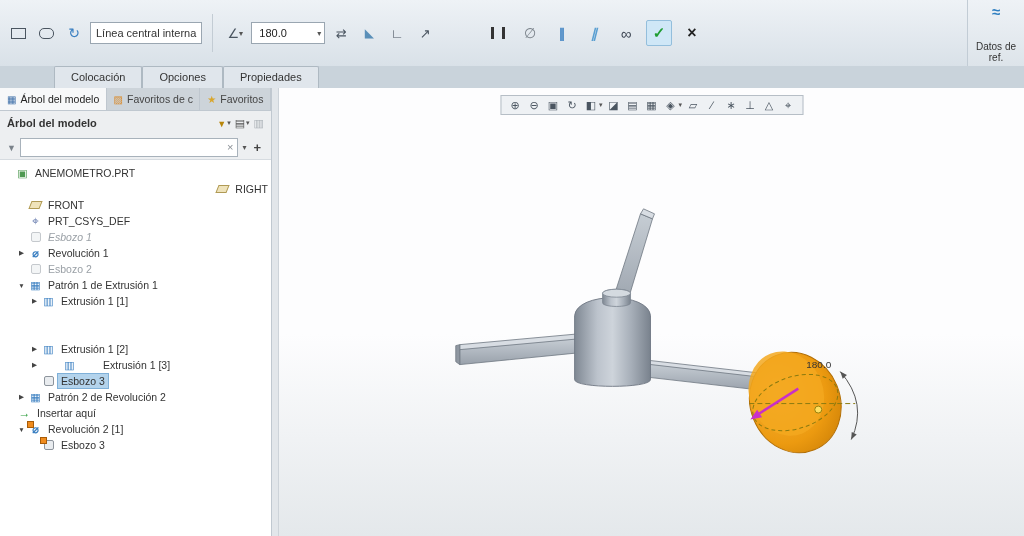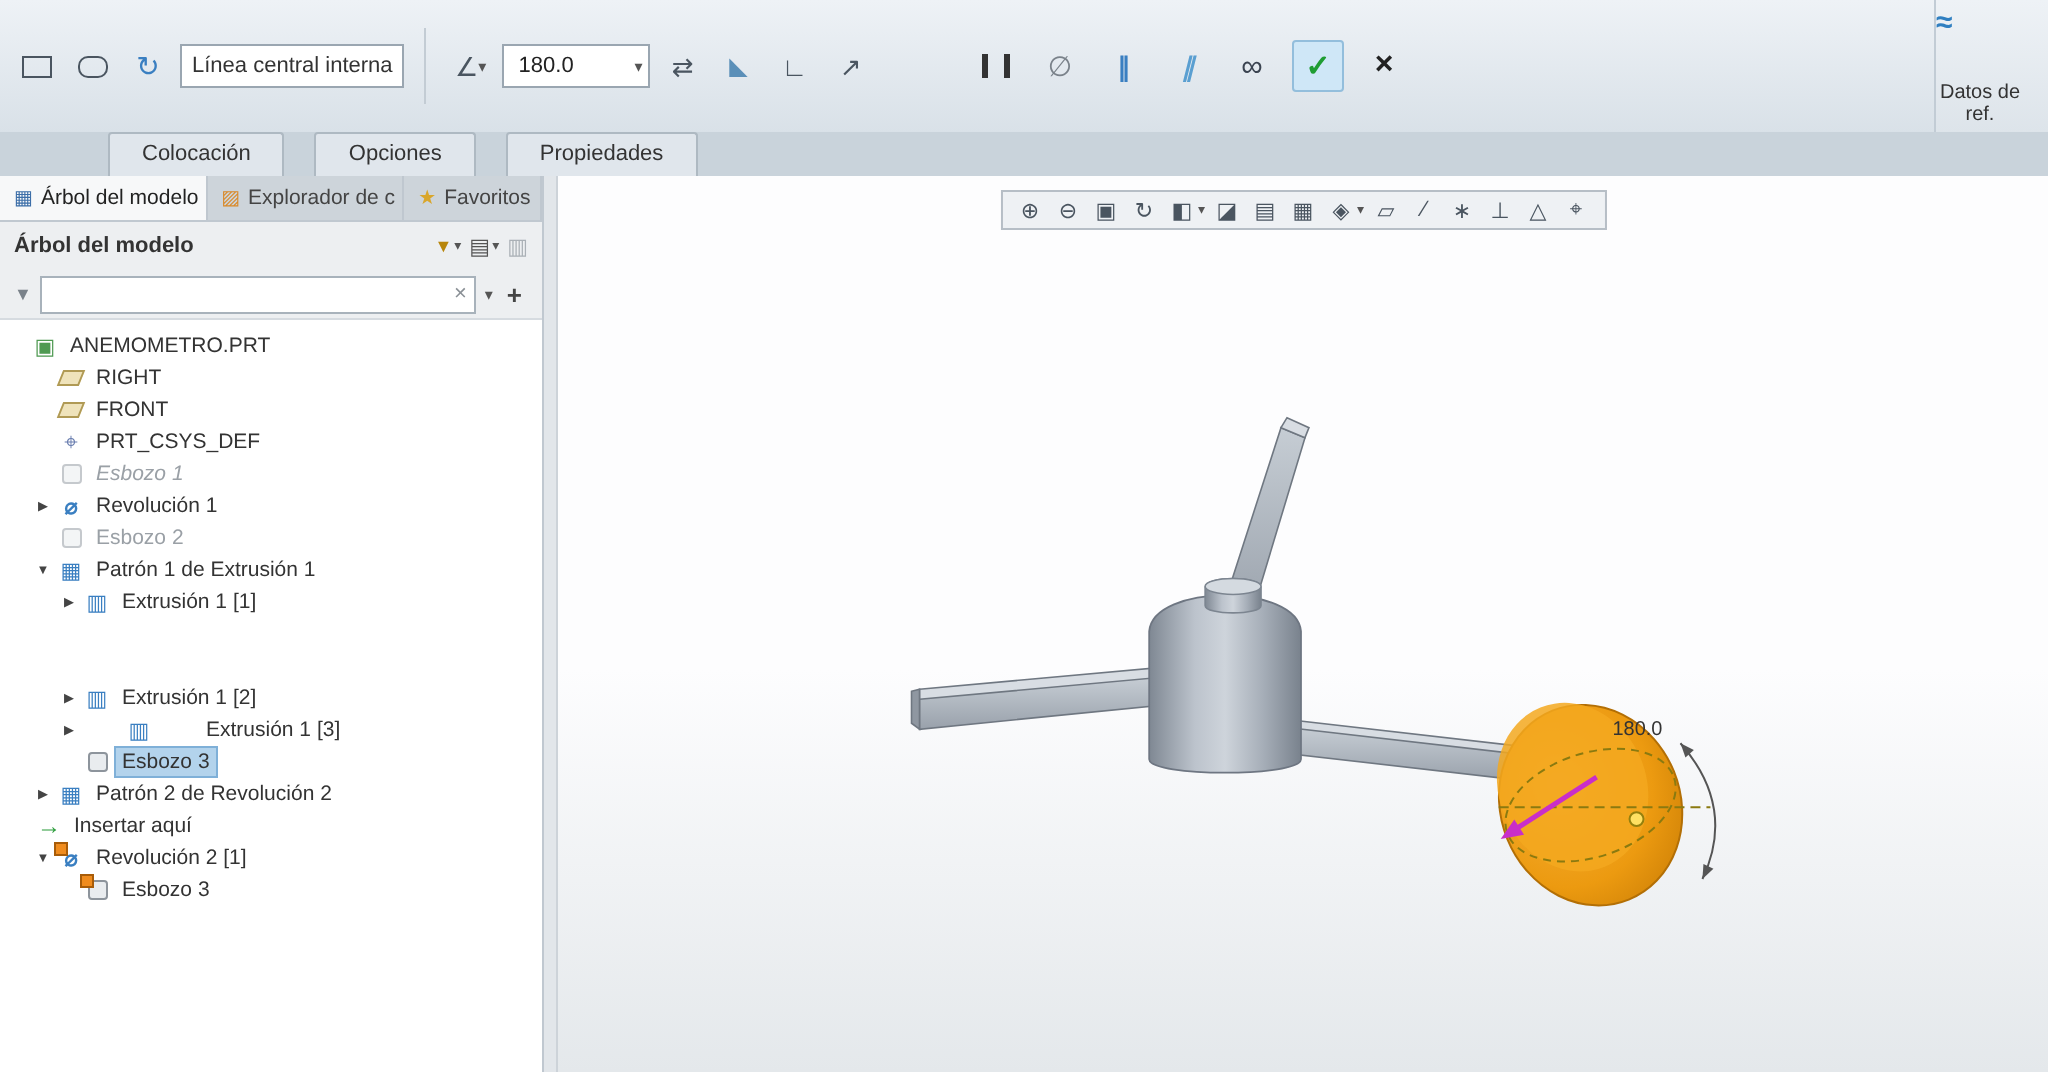--- a/index.html
+++ b/index.html
@@ -6,21 +6,21 @@
   .app{position:relative;width:1024px;height:536px;overflow:hidden;
        font-family:"Liberation Sans",sans-serif;font-size:11px;color:#333;
        background:#e9edf1;-webkit-user-select:none;user-select:none;}
 
   
   .ribbon{position:absolute;top:0;left:0;right:0;height:66px;
           background:linear-gradient(#eef2f6,#d9e1e8);border-bottom:1px solid #c2ccd5;}
   .rb-left{position:absolute;left:6px;top:14px;display:flex;align-items:center;gap:4px;height:38px;}
   .rb-center{position:absolute;left:486px;top:18px;display:flex;align-items:center;gap:8px;height:30px;}
   .rb-right{position:absolute;right:0;top:0;bottom:0;width:56px;border-left:1px solid #c2ccd5;
-            display:flex;flex-direction:column;align-items:flex-start;justify-content:center;gap:21px;
+            display:flex;flex-direction:column;align-items:center;justify-content:center;gap:21px;
             background:linear-gradient(#eef2f6,#dde4ea);}
   .tool-btn{min-width:24px;height:24px;display:flex;align-items:center;justify-content:center;
             border-radius:2px;cursor:default;}
   .tool-btn.highlight{background:#cfe7f7;border:1px solid #93bedc;}
   .sep{width:1px;height:38px;background:#c3ccd4;margin:0 6px;}
   .combo{background:#fff;border:1px solid #9aa6b1;height:20px;display:flex;align-items:center;
          padding:0 5px;gap:6px;}
   .combo .caret,.caret{font-size:8px;color:#555;}
   .angle-combo{width:64px;justify-content:space-between;padding-right:3px;}
   .angle-input{border:none;outline:none;width:42px;font-size:11px;font-family:inherit;color:#222;background:transparent;}
@@ -40,21 +40,21 @@
   .ic-verify::before{content:"∥";font-size:13px;color:#3a7fc1;font-weight:bold;}
   .ic-preview::before{content:"∥";font-size:13px;color:#5a9fd1;font-weight:bold;font-style:italic;}
   .ic-glasses::before{content:"∞";font-size:15px;color:#3a4350;}
   .ic-check::before{content:"✓";font-size:15px;color:#1f9d33;font-weight:bold;}
   .ic-close::before{content:"×";font-size:16px;color:#222;font-weight:bold;}
   .ic-refdata::before{content:"≈";font-size:15px;color:#2f7fc1;font-weight:bold;}
   .rb-right .lbl{font-size:10px;color:#333;text-align:center;line-height:1.15;width:44px;}
 
   
   .ribbon-tabs{position:absolute;top:66px;left:0;right:0;height:22px;background:#c9d3db;
-               display:flex;align-items:flex-end;padding-left:54px;gap:15px;}
+               display:flex;align-items:flex-end;padding-left:54px;gap:0;}
   .rtab{background:#e0e6ec;border:1px solid #aeb9c2;border-bottom:none;padding:3px 16px 3px;
         font-size:11px;color:#333;border-radius:2px 2px 0 0;height:15px;line-height:15px;}
 
   
   .main{position:absolute;top:88px;left:0;right:0;bottom:0;display:flex;}
 
   
   .left-panel{width:271px;background:#edeff1;border-right:1px solid #c0c8d0;
               display:flex;flex-direction:column;flex:none;}
   .splitter{width:6px;background:#e2e6ea;border-right:1px solid #cdd3d9;flex:none;}
@@ -195,21 +195,21 @@
   <div class="main">
 
     <div class="left-panel">
       <div class="panel-tabs">
         <span class="ptab active">
           <span class="pt-ic pt-tree">▦</span>
           <span>Árbol del modelo</span>
         </span>
         <span class="ptab">
           <span class="pt-ic pt-explorer">▨</span>
-          <span>Explorador de c</span>
+          <span>Favoritos de c</span>
         </span>
         <span class="ptab">
           <span class="pt-ic pt-star">★</span>
           <span>Favoritos</span>
         </span>
       </div>
 
       <div class="panel-header">
         <span class="title">Árbol del modelo</span>
         <span class="hd-ic">
@@ -234,21 +234,21 @@
         <span class="caret">▾</span>
         <span class="plus-btn">+</span>
       </div>
 
       <div class="tree" id="tree">
           <div class="tree-row" style="padding-left: 4px;">
             <span class="arrow"></span>
             <span class="ticon ti-part"></span>
             <span class="tlabel">ANEMOMETRO.PRT</span>
           </div>
-          <div class="tree-row" style="padding-left: 17px;">
+          <div class="tree-row" style="padding-left: 17px; justify-content: flex-end;">
             <span class="arrow"></span>
             <span class="ticon ti-datum-plane"></span>
             <span class="tlabel">RIGHT</span>
           </div>
           <div class="tree-row" style="padding-left: 17px; text-align: center;">
             <span class="arrow"></span>
             <span class="ticon ti-datum-plane"></span>
             <span class="tlabel">FRONT</span>
           </div>
           <div class="tree-row" style="padding-left: 17px;">

